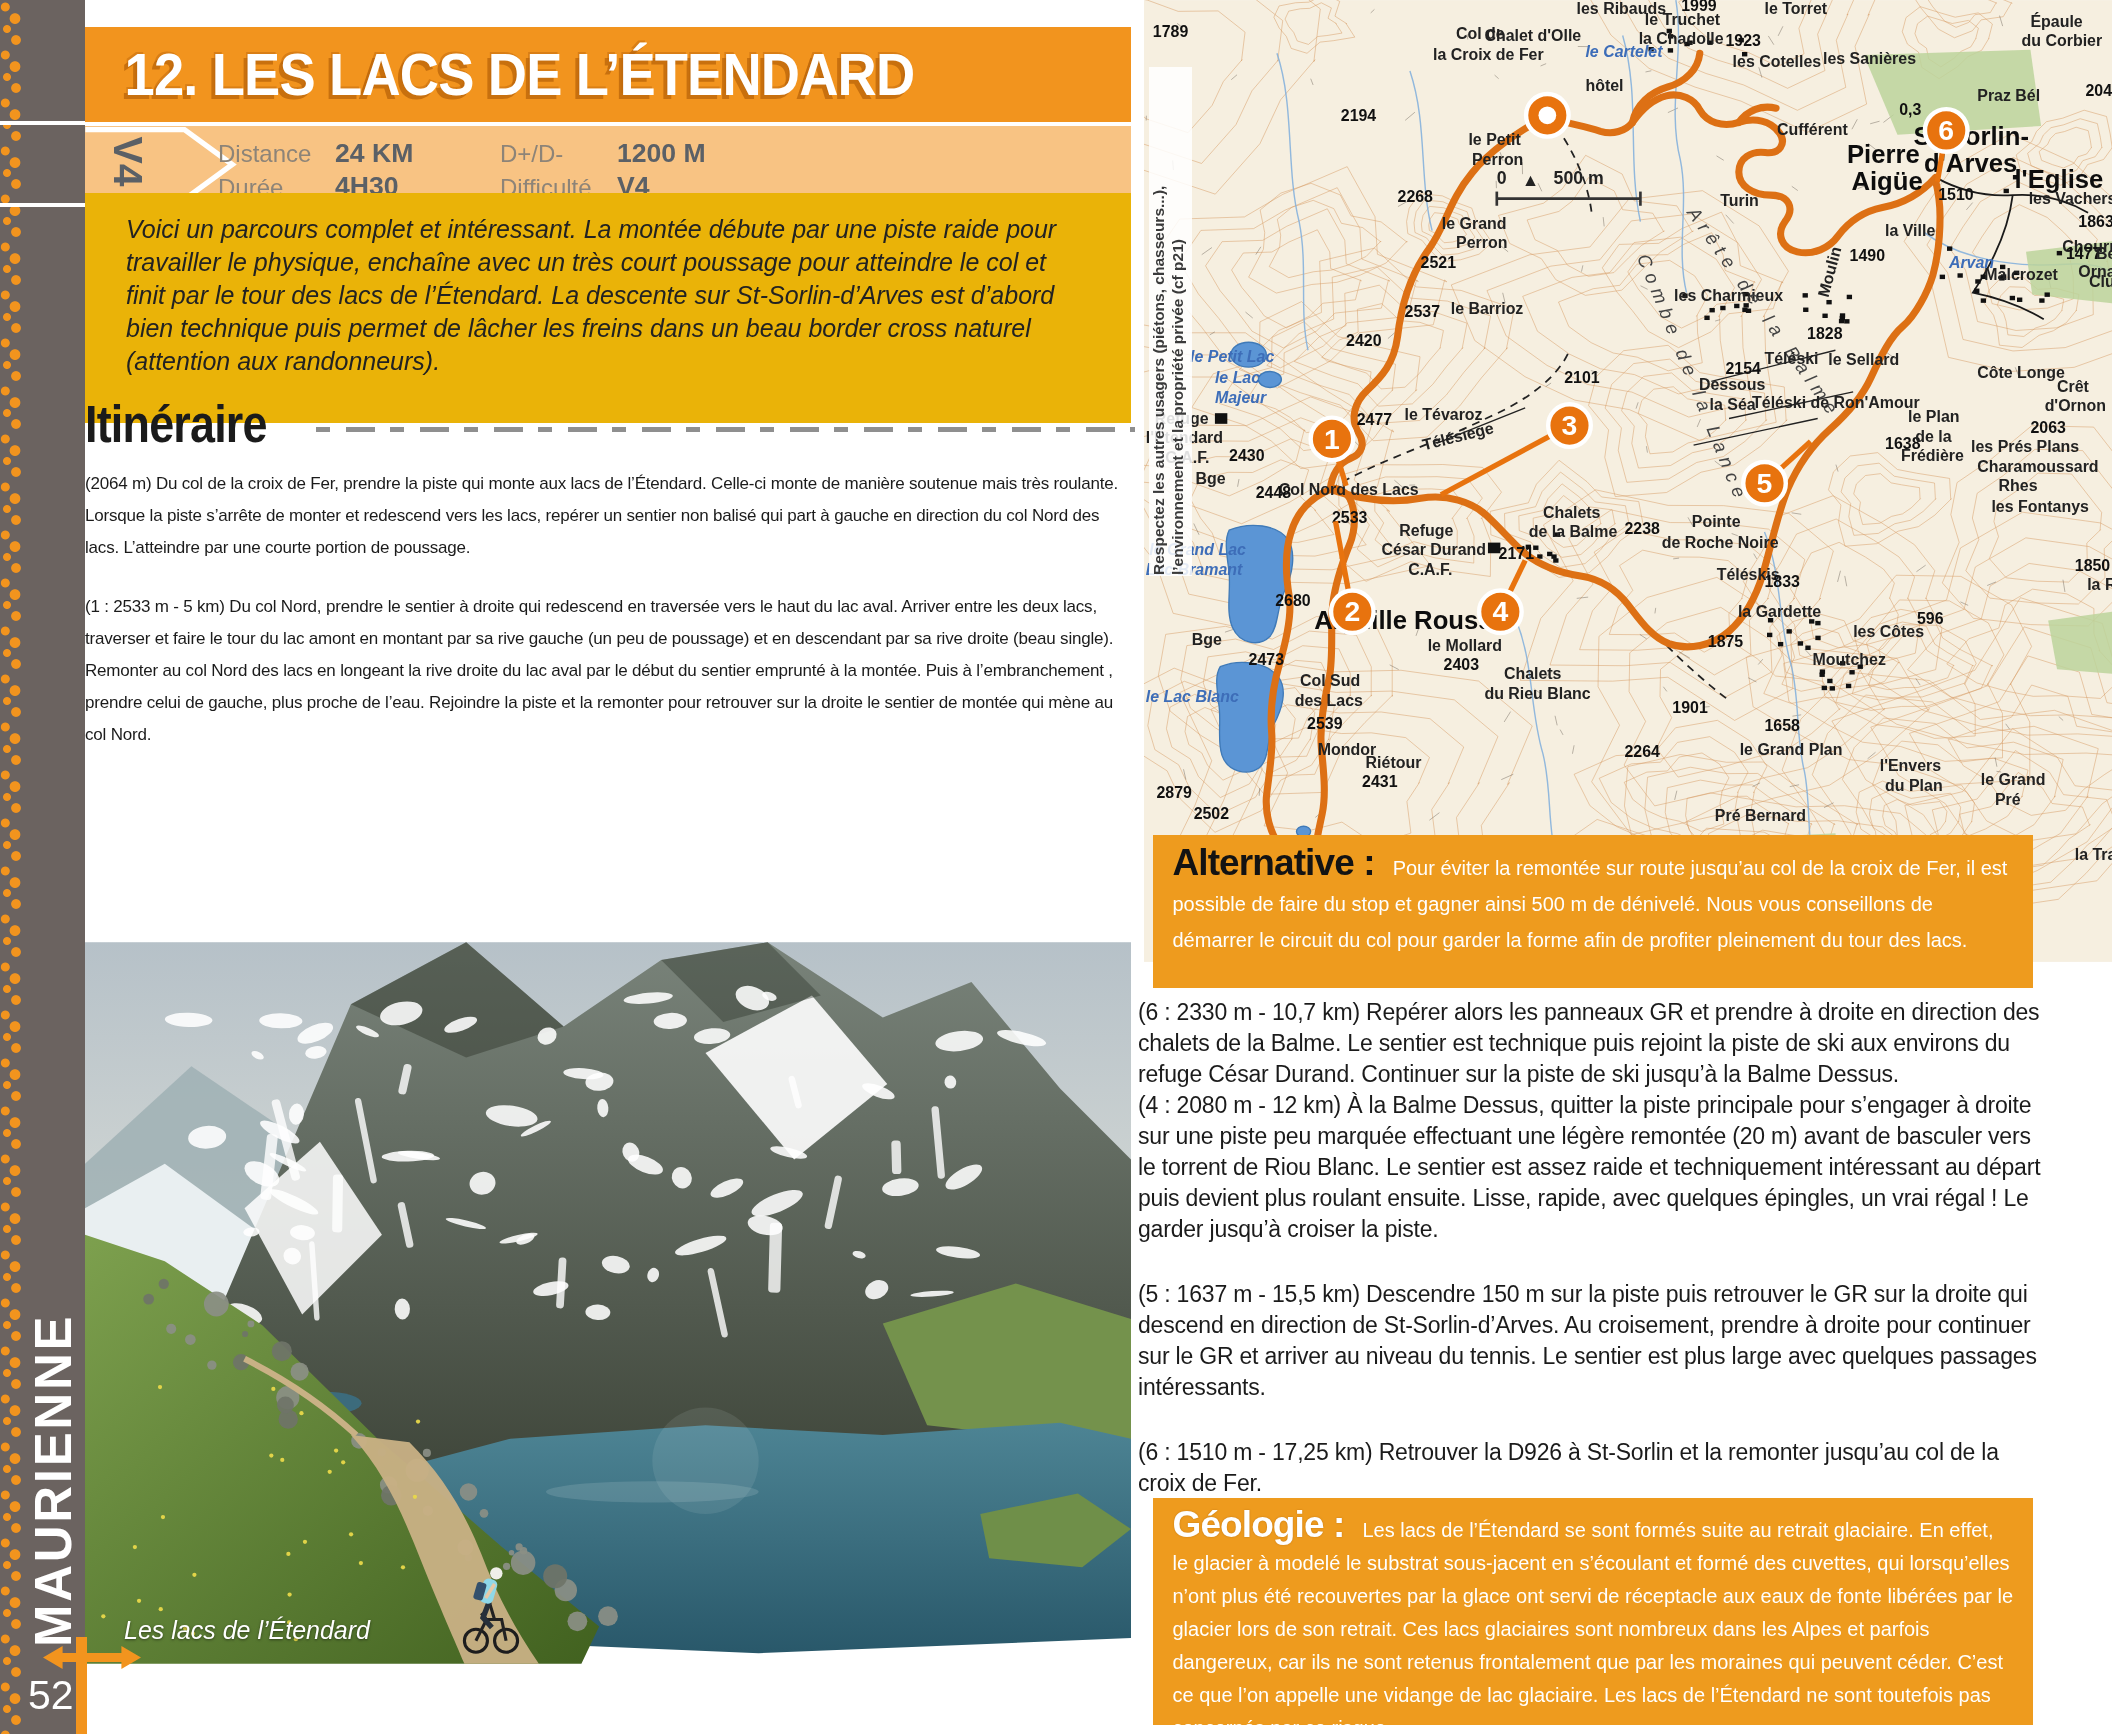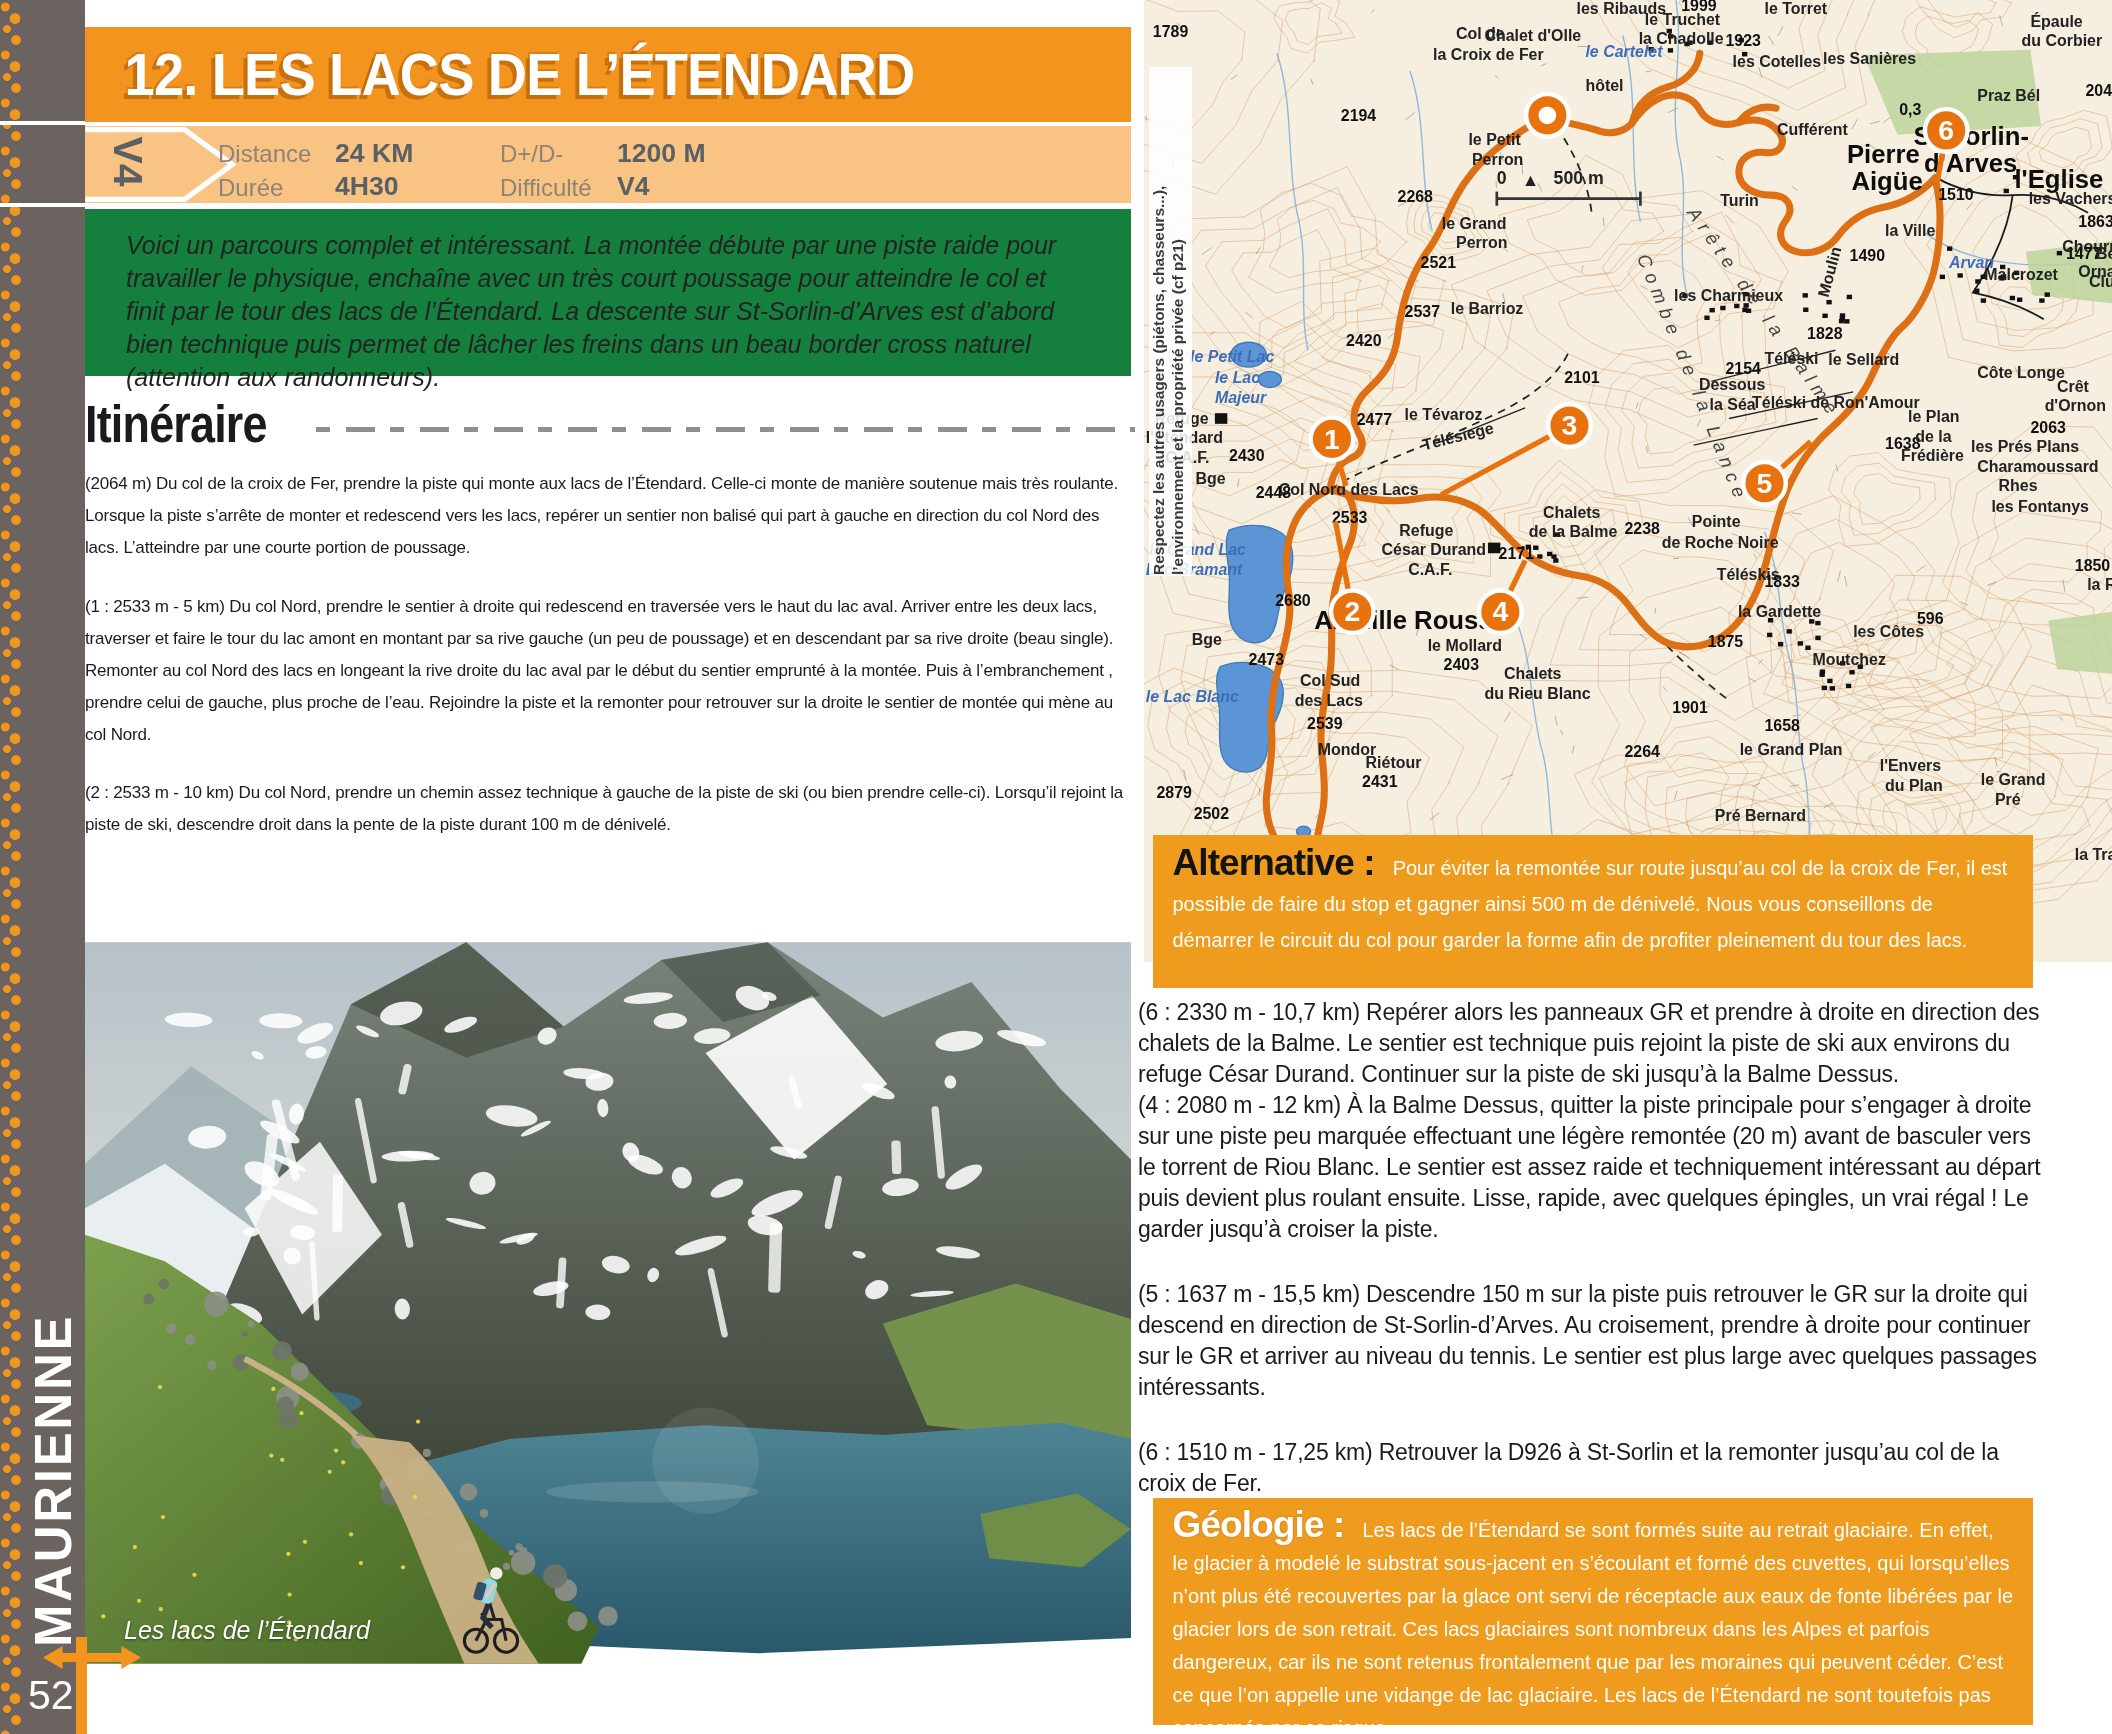--- a/index.html
+++ b/index.html
@@ -27,21 +27,21 @@
   .title-band h1{margin:0;padding:14px 0 0 43px;font-size:59px;font-weight:900;color:#fff;
     letter-spacing:-0.9px;transform:scaleX(.92);transform-origin:left;white-space:nowrap;
     text-shadow:-4.4px 3.5px 0 rgba(186,100,10,.75),-1.8px -1.8px 0 rgba(186,100,10,.45);}
   .info-band{position:absolute;left:85px;top:126px;width:1046px;height:77px;background:#f8c383;}
   .chev{position:absolute;left:0;top:0;}
   .vlevel{position:absolute;left:16px;top:12.4px;font-size:41px;font-weight:800;color:#5b6066;
     transform:rotate(90deg);transform-origin:center;width:53px;text-align:center;}
   .stat-label{position:absolute;font-size:24px;color:#8d8478;}
   .stat-value{position:absolute;font-size:26.6px;font-weight:800;color:#5b6066;}
   
-  .intro{position:absolute;left:85px;top:209px;width:1046px;height:167px;background:#15803d;box-sizing:border-box;
+  .intro{position:absolute;left:85px;top:193px;width:1046px;height:230px;background:#eab308;box-sizing:border-box;
     padding:19.5px 41px;font-style:italic;font-size:25px;line-height:33px;color:#222;}
   
   .lcol{position:absolute;left:85px;top:395px;width:1050px;}
   .itin-row{display:flex;align-items:center;gap:25px;}
   .itin-row h2{margin:0;font-size:51px;font-weight:900;letter-spacing:-0.9px;transform:scaleX(.88);
     transform-origin:left;white-space:nowrap;}
   .dashes{flex:1;height:5.3px;margin-top:10.6px;background:
     repeating-linear-gradient(90deg,#8f8f8f 0 14px,transparent 14px 30px,#8f8f8f 30px 59px,transparent 59px 74px);}
   .lcol p{margin:0 0 26.6px 0;font-size:17px;line-height:32px;letter-spacing:-0.2px;}
   .lcol p:first-of-type{margin-top:14px;}
@@ -120,21 +120,20 @@
 
   <div class="intro">Voici un parcours complet et intéressant. La montée débute par une piste raide pour travailler le physique, enchaîne avec un très court poussage pour atteindre le col et finit par le tour des lacs de l’Étendard. La descente sur St-Sorlin-d’Arves est d’abord bien technique puis permet de lâcher les freins dans un beau border cross naturel (attention aux randonneurs).</div>
 
   <div class="lcol">
     <div class="itin-row">
       <h2>Itinéraire</h2>
       <div class="dashes"></div>
     </div>
     <p>(2064 m) Du col de la croix de Fer, prendre la piste qui monte aux lacs de l’Étendard. Celle-ci monte de manière soutenue mais très roulante. Lorsque la piste s’arrête de monter et redescend vers les lacs, repérer un sentier non balisé qui part à gauche en direction du col Nord des lacs. L’atteindre par une courte portion de poussage.</p>
     <p>(1 : 2533 m - 5 km) Du col Nord, prendre le sentier à droite qui redescend en traversée vers le haut du lac aval. Arriver entre les deux lacs, traverser et faire le tour du lac amont en montant par sa rive gauche (un peu de poussage) et en descendant par sa rive droite (beau single). Remonter au col Nord des lacs en longeant la rive droite du lac aval par le début du sentier emprunté à la montée. Puis à l’embranchement , prendre celui de gauche, plus proche de l’eau. Rejoindre la piste et la remonter pour retrouver sur la droite le sentier de montée qui mène au col Nord.</p>
-    <p>(2 : 2533 m - 10 km) Du col Nord, prendre un chemin assez technique à gauche de la piste de ski (ou bien prendre celle-ci). Lorsqu’il rejoint la piste de ski, descendre droit dans la pente de la piste durant 100 m de dénivelé.</p>
   </div>
 
   <div class="photo">
     <svg id="photosvg" viewBox="0 0 1180 814" width="1046" height="722">
       <defs>
         <linearGradient id="skyG" x1="0" y1="0" x2="0" y2="1">
           <stop offset="0" stop-color="#b6c1c8"></stop>
             <stop offset="1" stop-color="#d6dad6"></stop>
         </linearGradient>
         <linearGradient id="rockG" x1="0" y1="0" x2="0" y2="1">

